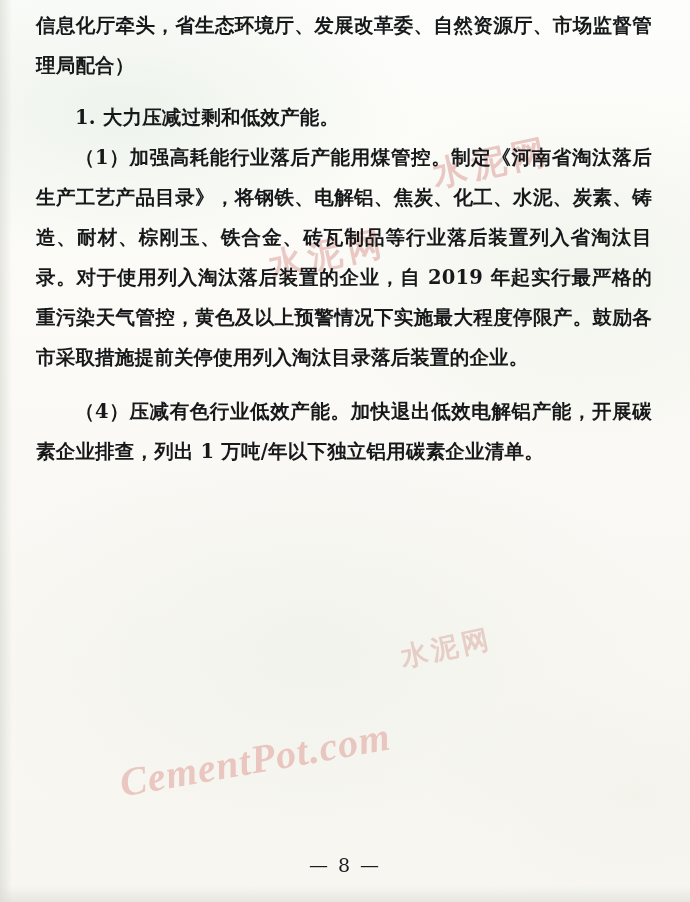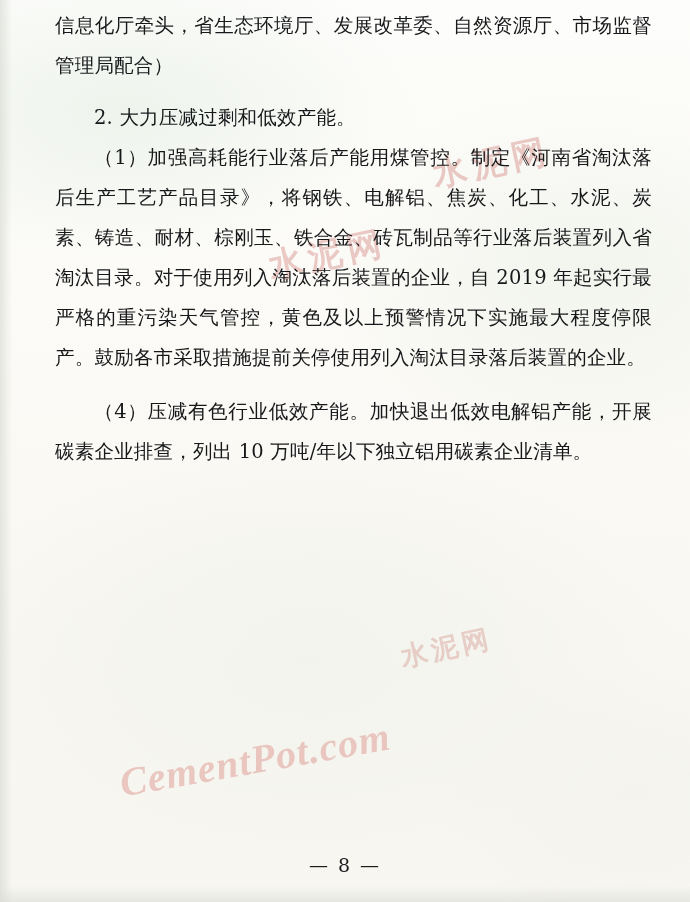--- a/index.html
+++ b/index.html
@@ -30,21 +30,22 @@
       radial-gradient(ellipse 420px 220px at 18% 12%, rgba(226,236,226,0.55), rgba(255,255,255,0) 70%),
       radial-gradient(ellipse 380px 260px at 85% 30%, rgba(232,238,228,0.5), rgba(255,255,255,0) 70%),
       radial-gradient(ellipse 500px 300px at 45% 72%, rgba(236,238,230,0.45), rgba(255,255,255,0) 72%),
       radial-gradient(ellipse 300px 180px at 92% 88%, rgba(240,240,232,0.5), rgba(255,255,255,0) 70%);
     pointer-events: none;
     z-index: 1;
   }
   .doc-body {
     position: relative;
     z-index: 3;
-    padding: 6px 38px 0 55px;
+    padding: 6px 38px 0 36px;
+    font-weight: bold;
   }
   p.para {
     margin: 0 0 0 0;
     font-size: 19.5px;
     line-height: 40px;
     color: #17181a;
     text-align: justify;
     text-justify: inter-ideograph;
     letter-spacing: 0.2px;
     font-family: "DejaVu Serif", "Liberation Serif", serif;
@@ -126,27 +127,27 @@
   <div class="wm wm-cn wm2">水泥网</div>
   <div class="wm wm-cn small wm3">水泥网</div>
   <div class="wm wm-en wm4">CementPot.com</div>
 
   <div class="doc-body">
 
     <p class="para">信息化厅牵头，省生态环境厅、发展改革委、自然资源厅、市场监督管理局配合）</p>
 
     <div class="gap-sm"></div>
 
-    <p class="para indent">2. 大力压减过剩和低效产能。</p>
+    <p class="para indent">1. 大力压减过剩和低效产能。</p>
 
     <p class="para indent">（1）加强高耗能行业落后产能用煤管控。制定《河南省淘汰落后生产工艺产品目录》，将钢铁、电解铝、焦炭、化工、水泥、炭素、铸造、耐材、棕刚玉、铁合金、砖瓦制品等行业落后装置列入省淘汰目录。对于使用列入淘汰落后装置的企业，自 2019 年起实行最严格的重污染天气管控，黄色及以上预警情况下实施最大程度停限产。鼓励各市采取措施提前关停使用列入淘汰目录落后装置的企业。</p>
 
     <div class="gap-md"></div>
 
 
 
-    <p class="para indent">（4）压减有色行业低效产能。加快退出低效电解铝产能，开展碳素企业排查，列出 10 万吨/年以下独立铝用碳素企业清单。</p>
+    <p class="para indent">（4）压减有色行业低效产能。加快退出低效电解铝产能，开展碳素企业排查，列出 1 万吨/年以下独立铝用碳素企业清单。</p>
 
   </div>
 
   <div class="footer">— 8 —</div>
 
 </div>
 
 </body></html>

